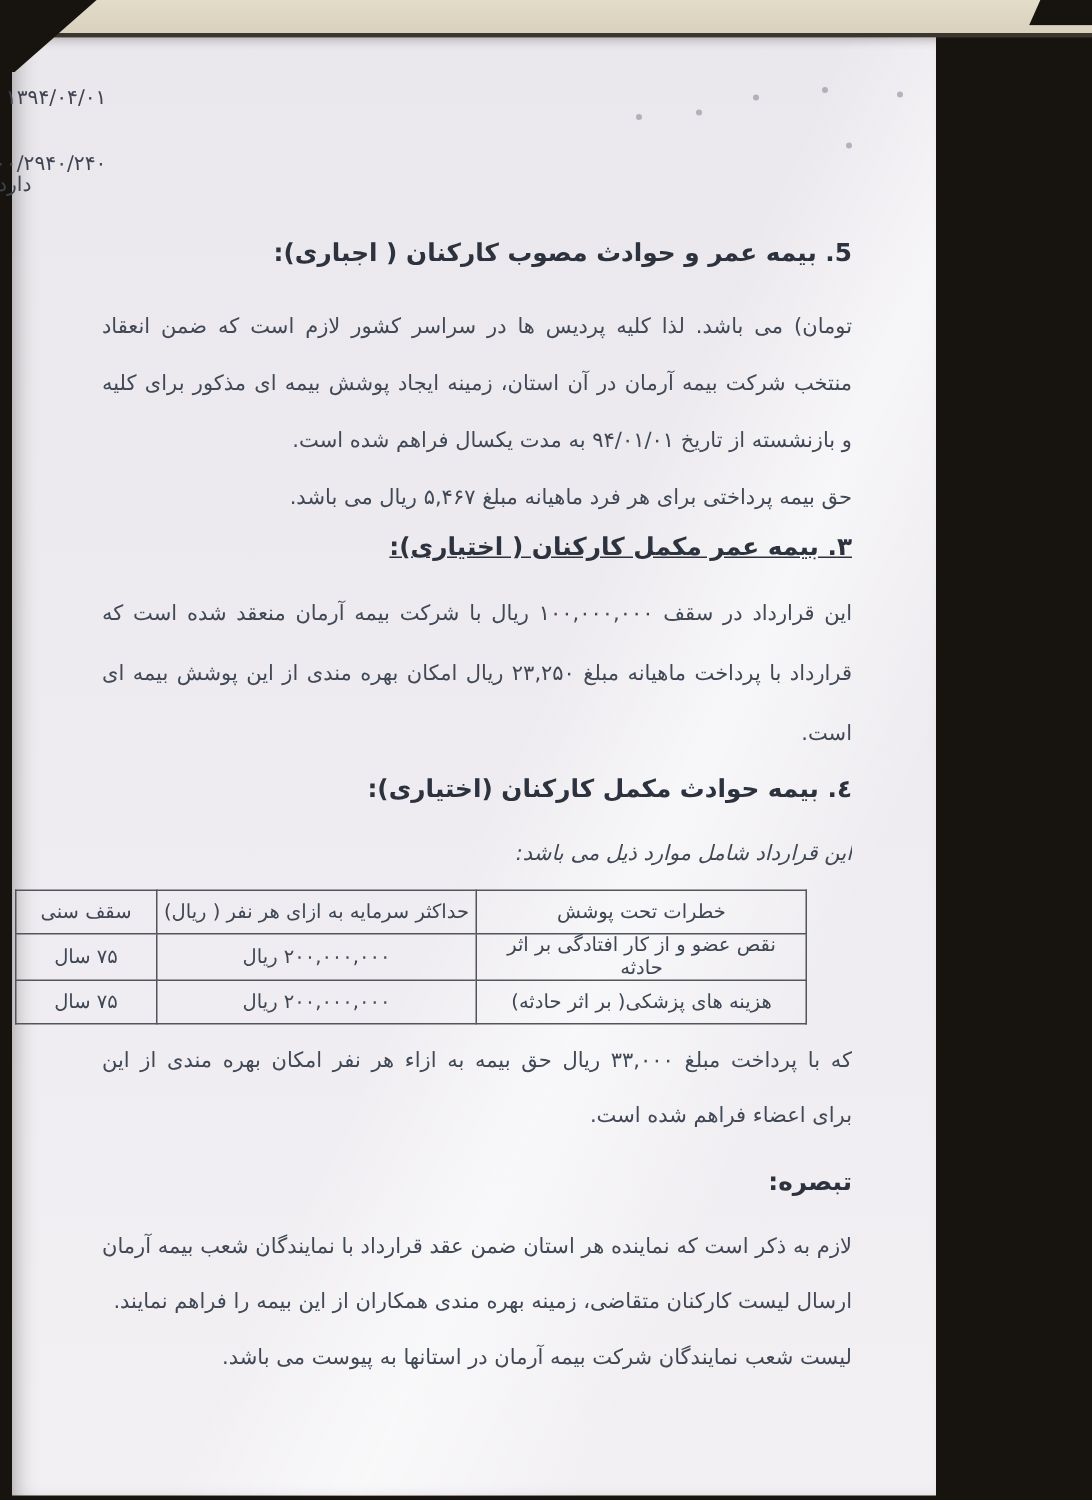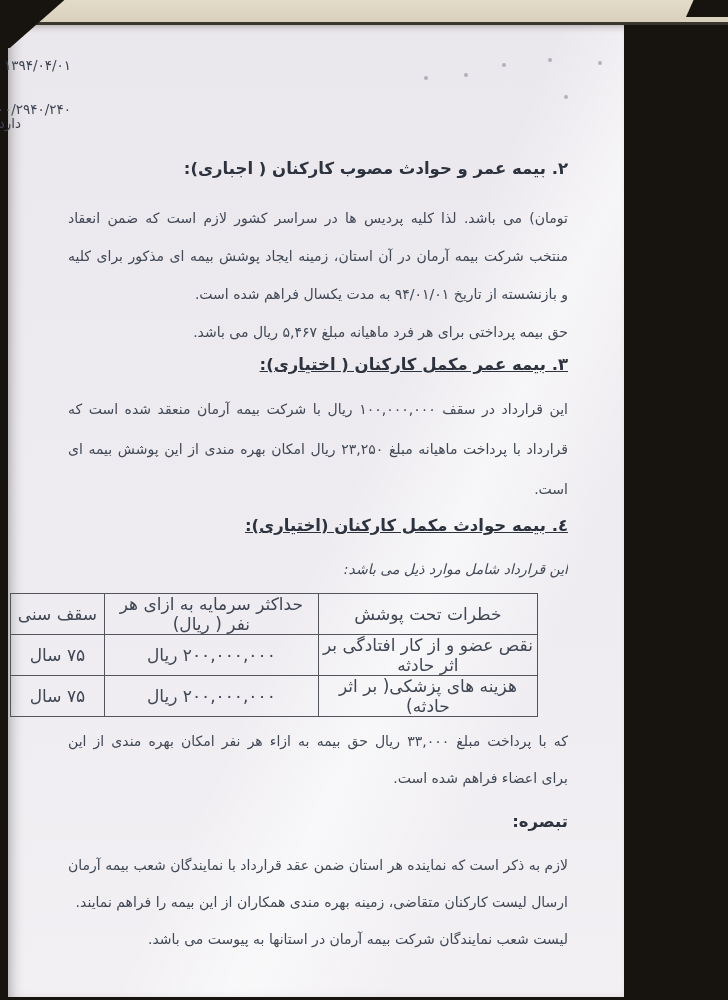--- a/index.html
+++ b/index.html
@@ -33,26 +33,26 @@
   .content{position:absolute;top:132px;right:56px;left:60px;direction:rtl;color:#414856;}
   .sec-title{font-size:16.5px;font-weight:bold;color:#2c323e;height:24px;line-height:24px;text-align:right;margin:0;}
   .pline{font-size:14px;height:38px;line-height:38px;overflow:hidden;text-align:justify;text-justify:inter-word;}
   .pline.j{text-align-last:justify;}
   .pline.r{text-align:center;text-align-last:right;}
   .lh40 .pline{height:40px;line-height:40px;}
   .lh37 .pline{height:37px;line-height:37px;}
   #sec2-title{margin-bottom:18px;}
   #sec3-title{margin-top:2px;text-decoration:underline;}
   #para3{margin-top:12px;}
-  #sec4-title{margin-top:4px;height:26px;line-height:26px;text-decoration:underline;}
+  #sec4-title{margin-top:4px;height:26px;line-height:26px;}
   #sec4-intro{margin-top:19px;height:22px;line-height:22px;font-size:14px;text-align:right;font-style:italic;}
   #cov-table{margin:13px 30px 0 auto;border-collapse:collapse;width:528px;direction:rtl;}
   #cov-table th,#cov-table td{
     border:1px solid #53555d;height:28px;text-align:center;vertical-align:middle;
-    font-size:17px;font-weight:normal;color:#3f4654;padding:0 4px;
+    font-size:13px;font-weight:normal;color:#3f4654;padding:0 4px;
   }
   .col-risk{width:221px;}.col-cap{width:213px;}.col-age{width:88px;}
   #para4{margin-top:6px;}
   #remark-title{margin-top:13px;}
   #remark-body{margin-top:13px;}
 </style>
 </head>
 <body>
 
 <div class="scanner-top"></div>
@@ -66,21 +66,21 @@
   <div class="dot" style="top:48px;right:156px"></div>
   <div class="dot" style="top:51px;right:196px"></div>
   <div class="dot" style="top:70px;right:56px"></div>
 
   <div class="lh lh-date">۱۳۹۴/۰۴/۰۱</div>
   <div class="lh lh-num">د/۵۰۰۰۰/۲۹۴۰/۲۴۰</div>
   <div class="lh lh-att">دارد</div>
 
   <div class="content">
 
-    <div class="sec-title" id="sec2-title">۲. بیمه عمر و حوادث مصوب کارکنان ( اجباری):</div>
+    <div class="sec-title" id="sec2-title">5. بیمه عمر و حوادث مصوب کارکنان ( اجباری):</div>
     <div>
       <div class="pline j">تومان) می باشد. لذا کلیه پردیس ها در سراسر کشور لازم است که ضمن انعقاد قرارداد با شعب</div>
       <div class="pline j">منتخب شرکت بیمه آرمان در آن استان، زمینه ایجاد پوشش بیمه ای مذکور برای کلیه کارکنان شاغل</div>
       <div class="pline r">و بازنشسته از تاریخ ۹۴/۰۱/۰۱ به مدت یکسال فراهم شده است.</div>
       <div class="pline r">حق بیمه پرداختی برای هر فرد ماهیانه مبلغ ۵,۴۶۷ ریال می باشد.</div>
     </div>
 
     <div class="sec-title" id="sec3-title">۳. بیمه عمر مکمل کارکنان ( اختیاری):</div>
     <div class="lh40" id="para3">
       <div class="pline j">این قرارداد در سقف ۱۰۰,۰۰۰,۰۰۰ ریال با شرکت بیمه آرمان منعقد شده است که ضمن رعایت مفاد</div>

